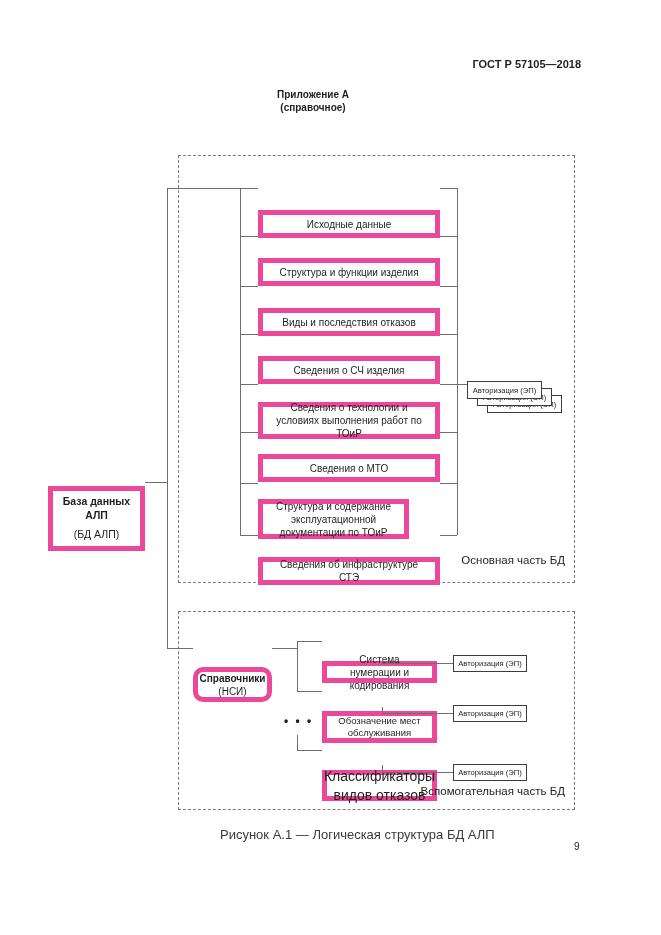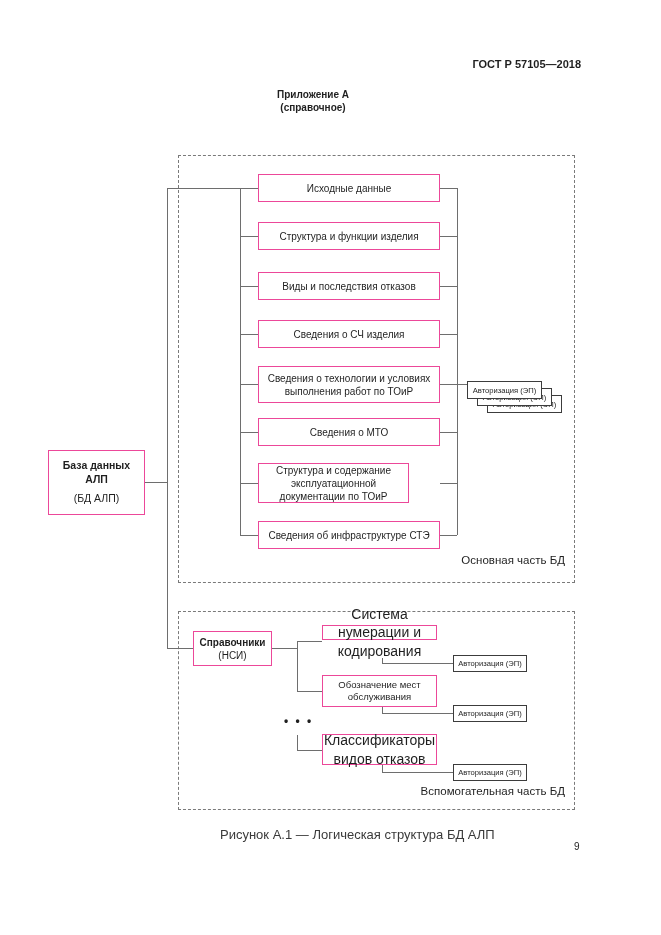--- a/index.html
+++ b/index.html
@@ -7,23 +7,23 @@
     position:relative;width:661px;height:935px;margin:0 auto;
     background:#ffffff;overflow:hidden;
     font-family:"Liberation Sans","DejaVu Sans",sans-serif;
     color:#1f1f1f;
   }
   .abs{position:absolute;}
   .hline{position:absolute;height:1px;background:#6e6e6e;}
   .vline{position:absolute;width:1px;background:#6e6e6e;}
   .dashed-rect{position:absolute;border:1px dashed #7a7a7a;box-sizing:border-box;}
   .box{
-    position:absolute;background:#fff;border:1px solid #ec4899;box-sizing:border-box;
+    position:absolute;background:#fff;border:5px solid #ec4899;box-sizing:border-box;
     display:flex;flex-direction:column;align-items:center;justify-content:center;
-    text-align:center;font-size:10px;line-height:1.3;color:#1f1f1f;padding:2px 7px;
+    text-align:center;font-size:10px;line-height:1.3;color:#1f1f1f;padding:2px 7px;margin-top:36px;
   }
   .auth-box{
     position:absolute;background:#fff;border:1px solid #3c3c3c;box-sizing:border-box;
     display:flex;align-items:center;justify-content:center;text-align:center;
     font-size:7.6px;color:#1f1f1f;
   }
   .sec-label{position:absolute;font-size:11.5px;color:#1f1f1f;text-align:right;}
   .hdr{position:absolute;font-weight:bold;}
   .bold{font-weight:bold;}
   .dots{position:absolute;font-size:12px;font-weight:bold;letter-spacing:2px;color:#1f1f1f;}
@@ -82,34 +82,34 @@
   <div class="auth-box" style="left:487px;top:395px;width:75px;height:18px;">Авторизация (ЭП)</div>
   <div class="auth-box" style="left:477px;top:388px;width:75px;height:18px;">Авторизация (ЭП)</div>
   <div class="auth-box" style="left:467px;top:381px;width:75px;height:18px;">Авторизация (ЭП)</div>
 
   <div class="sec-label" style="left:415px;top:554px;width:150px;">Основная часть БД</div>
 
   <div class="dashed-rect" style="left:178px;top:611px;width:397px;height:199px;"></div>
 
   <div class="hline" style="left:167px;top:648px;width:26px;"></div>
 
-  <div class="box" style="left:193px;top:631px;width:79px;height:35px;font-size:10px;">
+  <div class="box" style="left:193px;top:631px;width:79px;height:35px;font-size:10px;border-radius:10px;">
     <div class="bold">Справочники</div>
     <div>(НСИ)</div>
   </div>
 
   <div class="hline" style="left:272px;top:648px;width:25px;"></div>
   <div class="vline" style="left:297px;top:641px;height:51px;"></div>
   <div class="hline" style="left:297px;top:641px;width:25px;"></div>
   <div class="hline" style="left:297px;top:691px;width:25px;"></div>
   <div class="dots" style="left:284px;top:714px;">•  •  •</div>
   <div class="vline" style="left:297px;top:735px;height:15px;"></div>
   <div class="hline" style="left:297px;top:750px;width:25px;"></div>
 
-  <div class="box" style="left:322px;top:625px;width:115px;height:15px;font-size:14px;">Система нумерации и кодирования</div>
+  <div class="box" style="left:322px;top:625px;width:115px;height:22px;font-size:10px;">Система нумерации и кодирования</div>
   <div class="box" style="left:322px;top:675px;width:115px;height:32px;font-size:9.5px;">Обозначение мест обслуживания</div>
   <div class="box" style="left:322px;top:734px;width:115px;height:31px;font-size:14px;">Классификаторы видов отказов</div>
 
   <div class="vline" style="left:382px;top:658px;height:6px;"></div>
   <div class="hline" style="left:382px;top:663px;width:71px;"></div>
   <div class="auth-box" style="left:453px;top:655px;width:74px;height:17px;">Авторизация (ЭП)</div>
 
   <div class="vline" style="left:382px;top:707px;height:7px;"></div>
   <div class="hline" style="left:382px;top:713px;width:71px;"></div>
   <div class="auth-box" style="left:453px;top:705px;width:74px;height:17px;">Авторизация (ЭП)</div>

